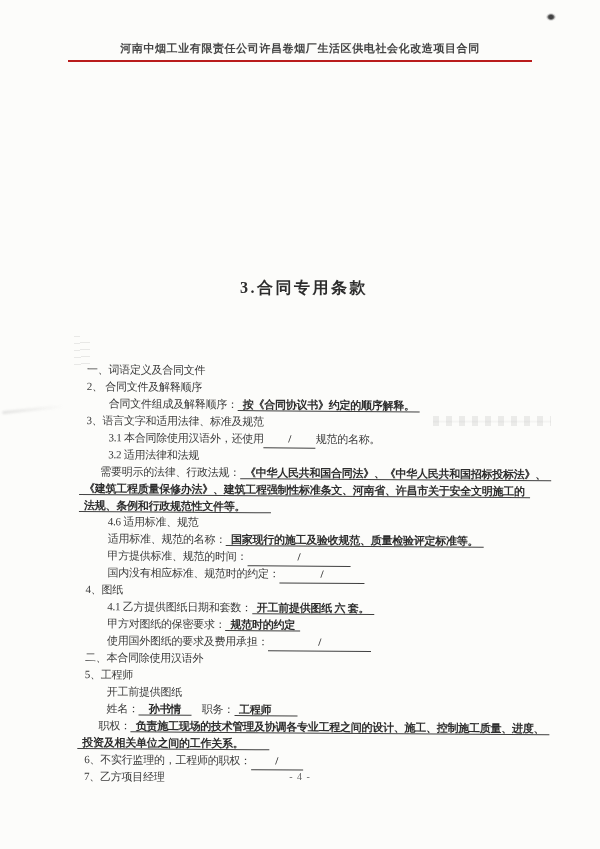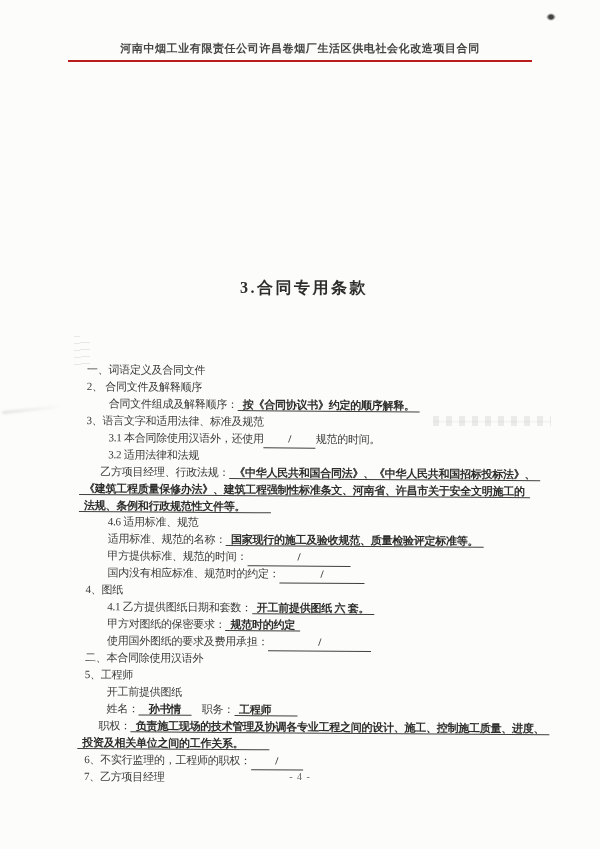--- a/index.html
+++ b/index.html
@@ -97,23 +97,23 @@
   <div class="artifact art-streak-left"></div>
   <div class="artifact art-pencil-right"></div>
 
   <h1 class="doc-title">3.合同专用条款</h1>
 
   <div class="contract-body">
       <div class="line ind-l0"><span class="seg-text">一、词语定义及合同文件</span></div>
       <div class="line ind-l0"><span class="seg-text">2、 合同文件及解释顺序</span></div>
       <div class="line ind-l1"><span class="seg-text">合同文件组成及解释顺序：</span><span class="seg-answer">按《合同协议书》约定的顺序解释。</span></div>
       <div class="line ind-l0"><span class="seg-text">3、语言文字和适用法律、标准及规范</span></div>
-      <div class="line ind-l1"><span class="seg-text">3.1 本合同除使用汉语外，还使用</span><span class="seg-blank w-s">/</span><span class="seg-text">规范的时间。</span></div>
+      <div class="line ind-l1"><span class="seg-text">3.1 本合同除使用汉语外，还使用</span><span class="seg-blank w-s">/</span><span class="seg-text">规范的名称。</span></div>
       <div class="line ind-l1"><span class="seg-text">3.2 适用法律和法规</span></div>
-      <div class="line ind-p"><span class="seg-text">乙方项目经理、行政法规：</span><span class="seg-answer">《中华人民共和国合同法》、《中华人民共和国招标投标法》、</span></div>
+      <div class="line ind-p"><span class="seg-text">需要明示的法律、行政法规：</span><span class="seg-answer">《中华人民共和国合同法》、《中华人民共和国招标投标法》、</span></div>
       <div class="line ind-hang"><span class="seg-answer">《建筑工程质量保修办法》、建筑工程强制性标准条文、河南省、许昌市关于安全文明施工的</span></div>
       <div class="line ind-hang"><span class="seg-answer pad-r">法规、条例和行政规范性文件等。</span></div>
       <div class="line ind-l1"><span class="seg-text">4.6 适用标准、规范</span></div>
       <div class="line ind-l1"><span class="seg-text">适用标准、规范的名称：</span><span class="seg-answer">国家现行的施工及验收规范、质量检验评定标准等。</span></div>
       <div class="line ind-l1"><span class="seg-text">甲方提供标准、规范的时间：</span><span class="seg-blank w-l">/</span></div>
       <div class="line ind-l1"><span class="seg-text">国内没有相应标准、规范时的约定：</span><span class="seg-blank w-m">/</span></div>
       <div class="line ind-l0"><span class="seg-text">4、图纸</span></div>
       <div class="line ind-l1"><span class="seg-text">4.1 乙方提供图纸日期和套数：</span><span class="seg-answer">开工前提供图纸 六 套。</span></div>
       <div class="line ind-l1"><span class="seg-text">甲方对图纸的保密要求：</span><span class="seg-answer">规范时的约定</span></div>
       <div class="line ind-l1"><span class="seg-text">使用国外图纸的要求及费用承担：</span><span class="seg-blank w-l">/</span></div>

